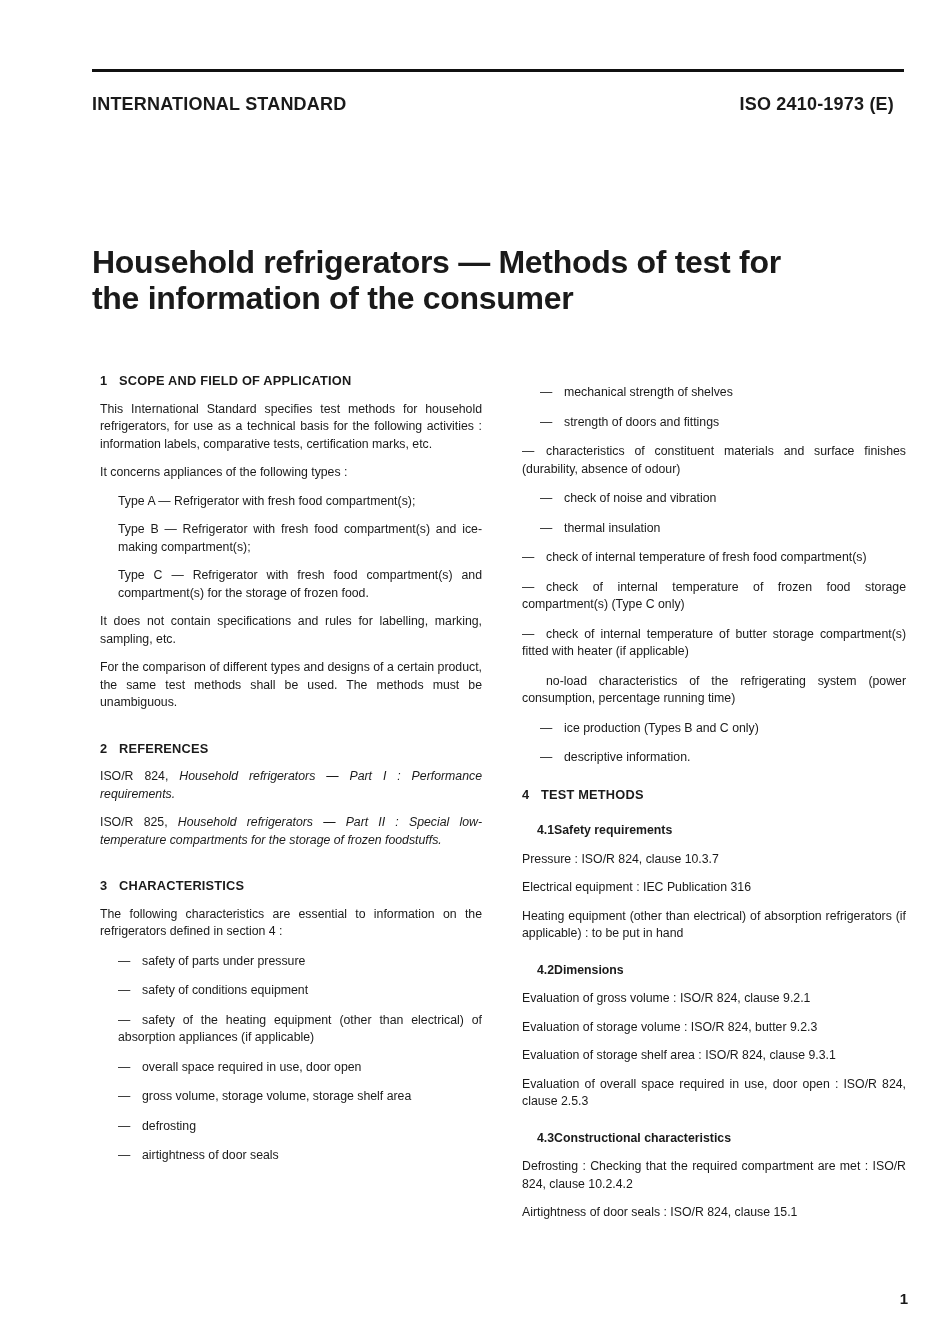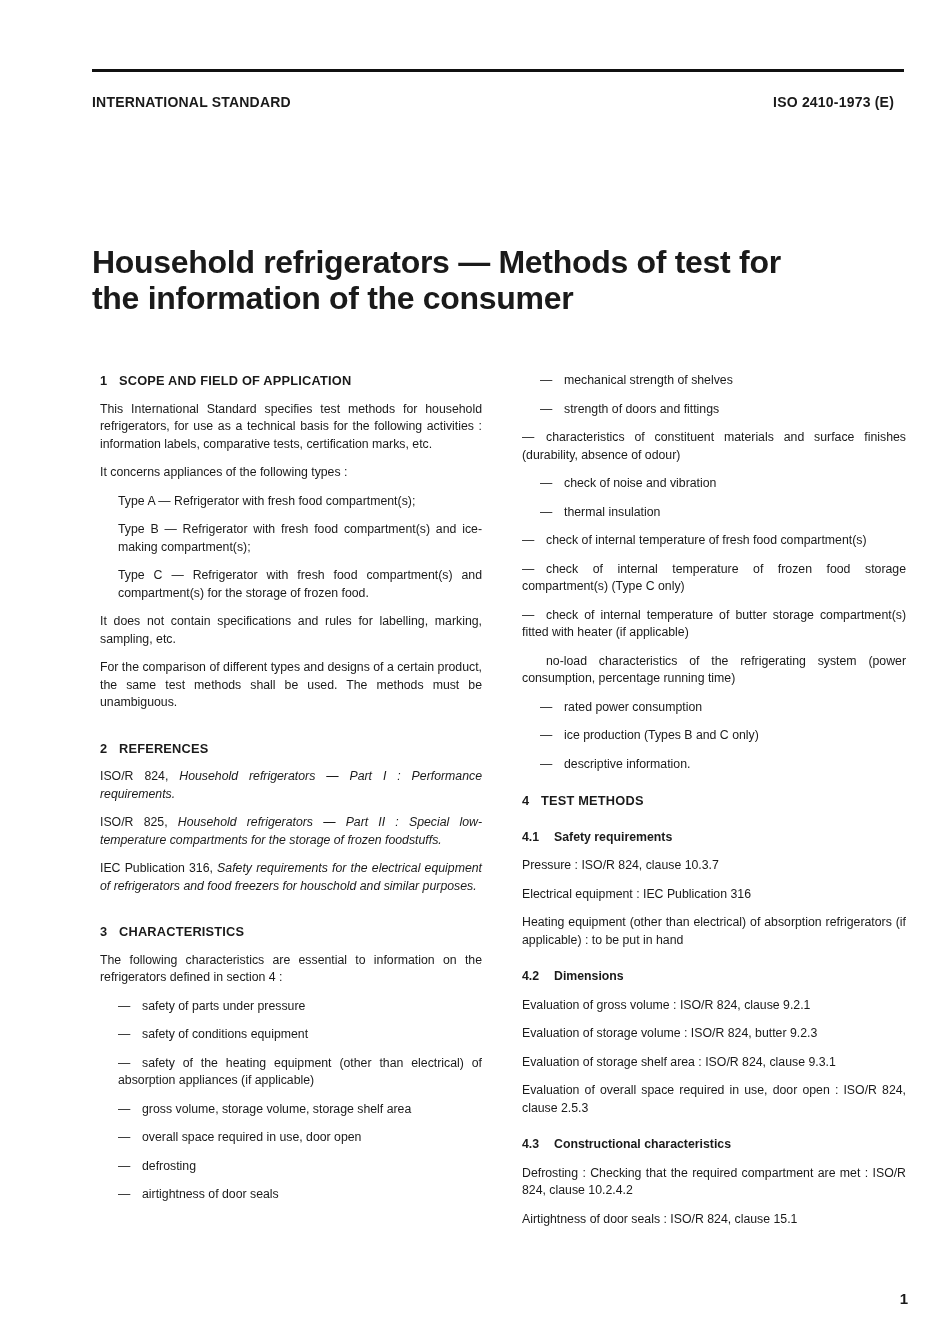--- a/index.html
+++ b/index.html
@@ -6,38 +6,38 @@
     body {
       width: 950px; height: 1343px; position: relative; overflow: hidden;
       font-family: "Liberation Sans", "DejaVu Sans", sans-serif;
       color: #1a1a1a;
     }
     .top-rule {
       position: absolute; left: 92px; top: 69px; width: 812px; height: 3px;
       background: #111;
     }
     .hdr-left, .hdr-right {
-      position: absolute; top: 94px; font-size: 14px; font-weight: bold; letter-spacing: 0.2px;
+      position: absolute; top: 94px; font-size: 18px; font-weight: bold; letter-spacing: 0.2px;
     }
     .hdr-left { left: 92px; }
     .hdr-right { right: 56px; }
     .title {
       position: absolute; left: 92px; top: 244px; width: 720px;
       font-size: 32px; font-weight: bold; line-height: 36px; letter-spacing: -0.3px;
     }
     .col { position: absolute; top: 372px; font-size: 12.3px; line-height: 17.5px; }
     .col-left { left: 100px; width: 382px; }
     .col-right { left: 522px; width: 384px; }
     .sec-h { font-size: 12.8px; font-weight: bold; margin: 0 0 11px 0; letter-spacing: 0.2px; }
     .sec-h .num { display: inline-block; width: 19px; }
     .sub-h { font-size: 12.3px; font-weight: bold; margin: 0 0 11px 0; }
-    .sub-h .num { display: inline-block; width: 32px; }
+    .sub-h .num { display: inline-block; width: 32px; text-align: right; }
     p { margin: 0 0 11px 0; text-align: justify; }
     .indent { padding-left: 18px; }
-    .dash-item { margin: 0 0 11px 0; text-align: justify; }
+    .dash-item { margin: 12px 0 11px 0; text-align: justify; }
     .dash-item.ind { padding-left: 18px; }
     .dash-item .dash { display: inline-block; width: 24px; }
     .gap-sec { height: 17px; }
     i, .it { font-style: italic; }
     .page-num {
       position: absolute; right: 42px; top: 1290px; font-size: 15px; font-weight: bold;
     }
   </style>
 </head>
 <body>
@@ -59,47 +59,45 @@
   <p class="indent">Type C — Refrigerator with fresh food compartment(s) and compartment(s) for the storage of frozen food.</p>
   <p>It does not contain specifications and rules for labelling, marking, sampling, etc.</p>
   <p>For the comparison of different types and designs of a certain product, the same test methods shall be used. The methods must be unambiguous.</p>
 
   <div class="gap-sec"></div>
   <div class="sec-h">
     <span class="num">2</span><span>REFERENCES</span>
   </div>
   <p><span>ISO/R 824, </span><span class="it">Household refrigerators — Part I : Performance requirements.</span></p>
   <p><span>ISO/R 825, </span><span class="it">Household refrigerators — Part II : Special low-temperature compartments for the storage of frozen foodstuffs.</span></p>
-  <p><span>IEC Publication 316, </span><span class="it">Safety requirements for the electrical equipment of refrigerators and food freezers for houschold and similar purposes.</span></p>
 
   <div class="gap-sec"></div>
   <div class="sec-h">
     <span class="num">3</span><span>CHARACTERISTICS</span>
   </div>
   <p>The following characteristics are essential to information on the refrigerators defined in section 4 :</p>
   <div class="dash-item ind"><span class="dash">—</span><span>safety of parts under pressure</span></div>
   <div class="dash-item ind"><span class="dash">—</span><span>safety of conditions equipment</span></div>
   <div class="dash-item ind"><span class="dash">—</span><span>safety of the heating equipment (other than electrical) of absorption appliances (if applicable)</span></div>
+  <div class="dash-item ind"><span class="dash">—</span><span>overall space required in use, door open</span></div>
   <div class="dash-item ind"><span class="dash">—</span><span>gross volume, storage volume, storage shelf area</span></div>
-  <div class="dash-item ind"><span class="dash">—</span><span>overall space required in use, door open</span></div>
   <div class="dash-item ind"><span class="dash">—</span><span>defrosting</span></div>
   <div class="dash-item ind"><span class="dash">—</span><span>airtightness of door seals</span></div>
 </div>
 
 <div class="col col-right">
   <div class="dash-item ind"><span class="dash">—</span><span>mechanical strength of shelves</span></div>
   <div class="dash-item ind"><span class="dash">—</span><span>strength of doors and fittings</span></div>
   <div class="dash-item"><span class="dash">—</span><span>characteristics of constituent materials and surface finishes (durability, absence of odour)</span></div>
   <div class="dash-item ind"><span class="dash">—</span><span>check of noise and vibration</span></div>
   <div class="dash-item ind"><span class="dash">—</span><span>thermal insulation</span></div>
   <div class="dash-item"><span class="dash">—</span><span>check of internal temperature of fresh food compartment(s)</span></div>
   <div class="dash-item"><span class="dash">—</span><span>check of internal temperature of frozen food storage compartment(s) (Type C only)</span></div>
   <div class="dash-item"><span class="dash">—</span><span>check of internal temperature of butter storage compartment(s) fitted with heater (if applicable)</span></div>
   <div class="dash-item" style="text-indent:24px"><span>no-load characteristics of the refrigerating system (power consumption, percentage running time)</span></div>
-  <div class="dash-item ind"><span class="dash">—</span><span>rated power consumption</span></div>
   <div class="dash-item ind"><span class="dash">—</span><span>ice production (Types B and C only)</span></div>
   <div class="dash-item ind"><span class="dash">—</span><span>descriptive information.</span></div>
 
   <div class="gap-sec" style="height:8px"></div>
   <div class="sec-h">
     <span class="num">4</span><span>TEST METHODS</span>
   </div>
   <div style="height:8px"></div>
   <div class="sub-h">
     <span class="num">4.1</span><span>Safety requirements</span>

